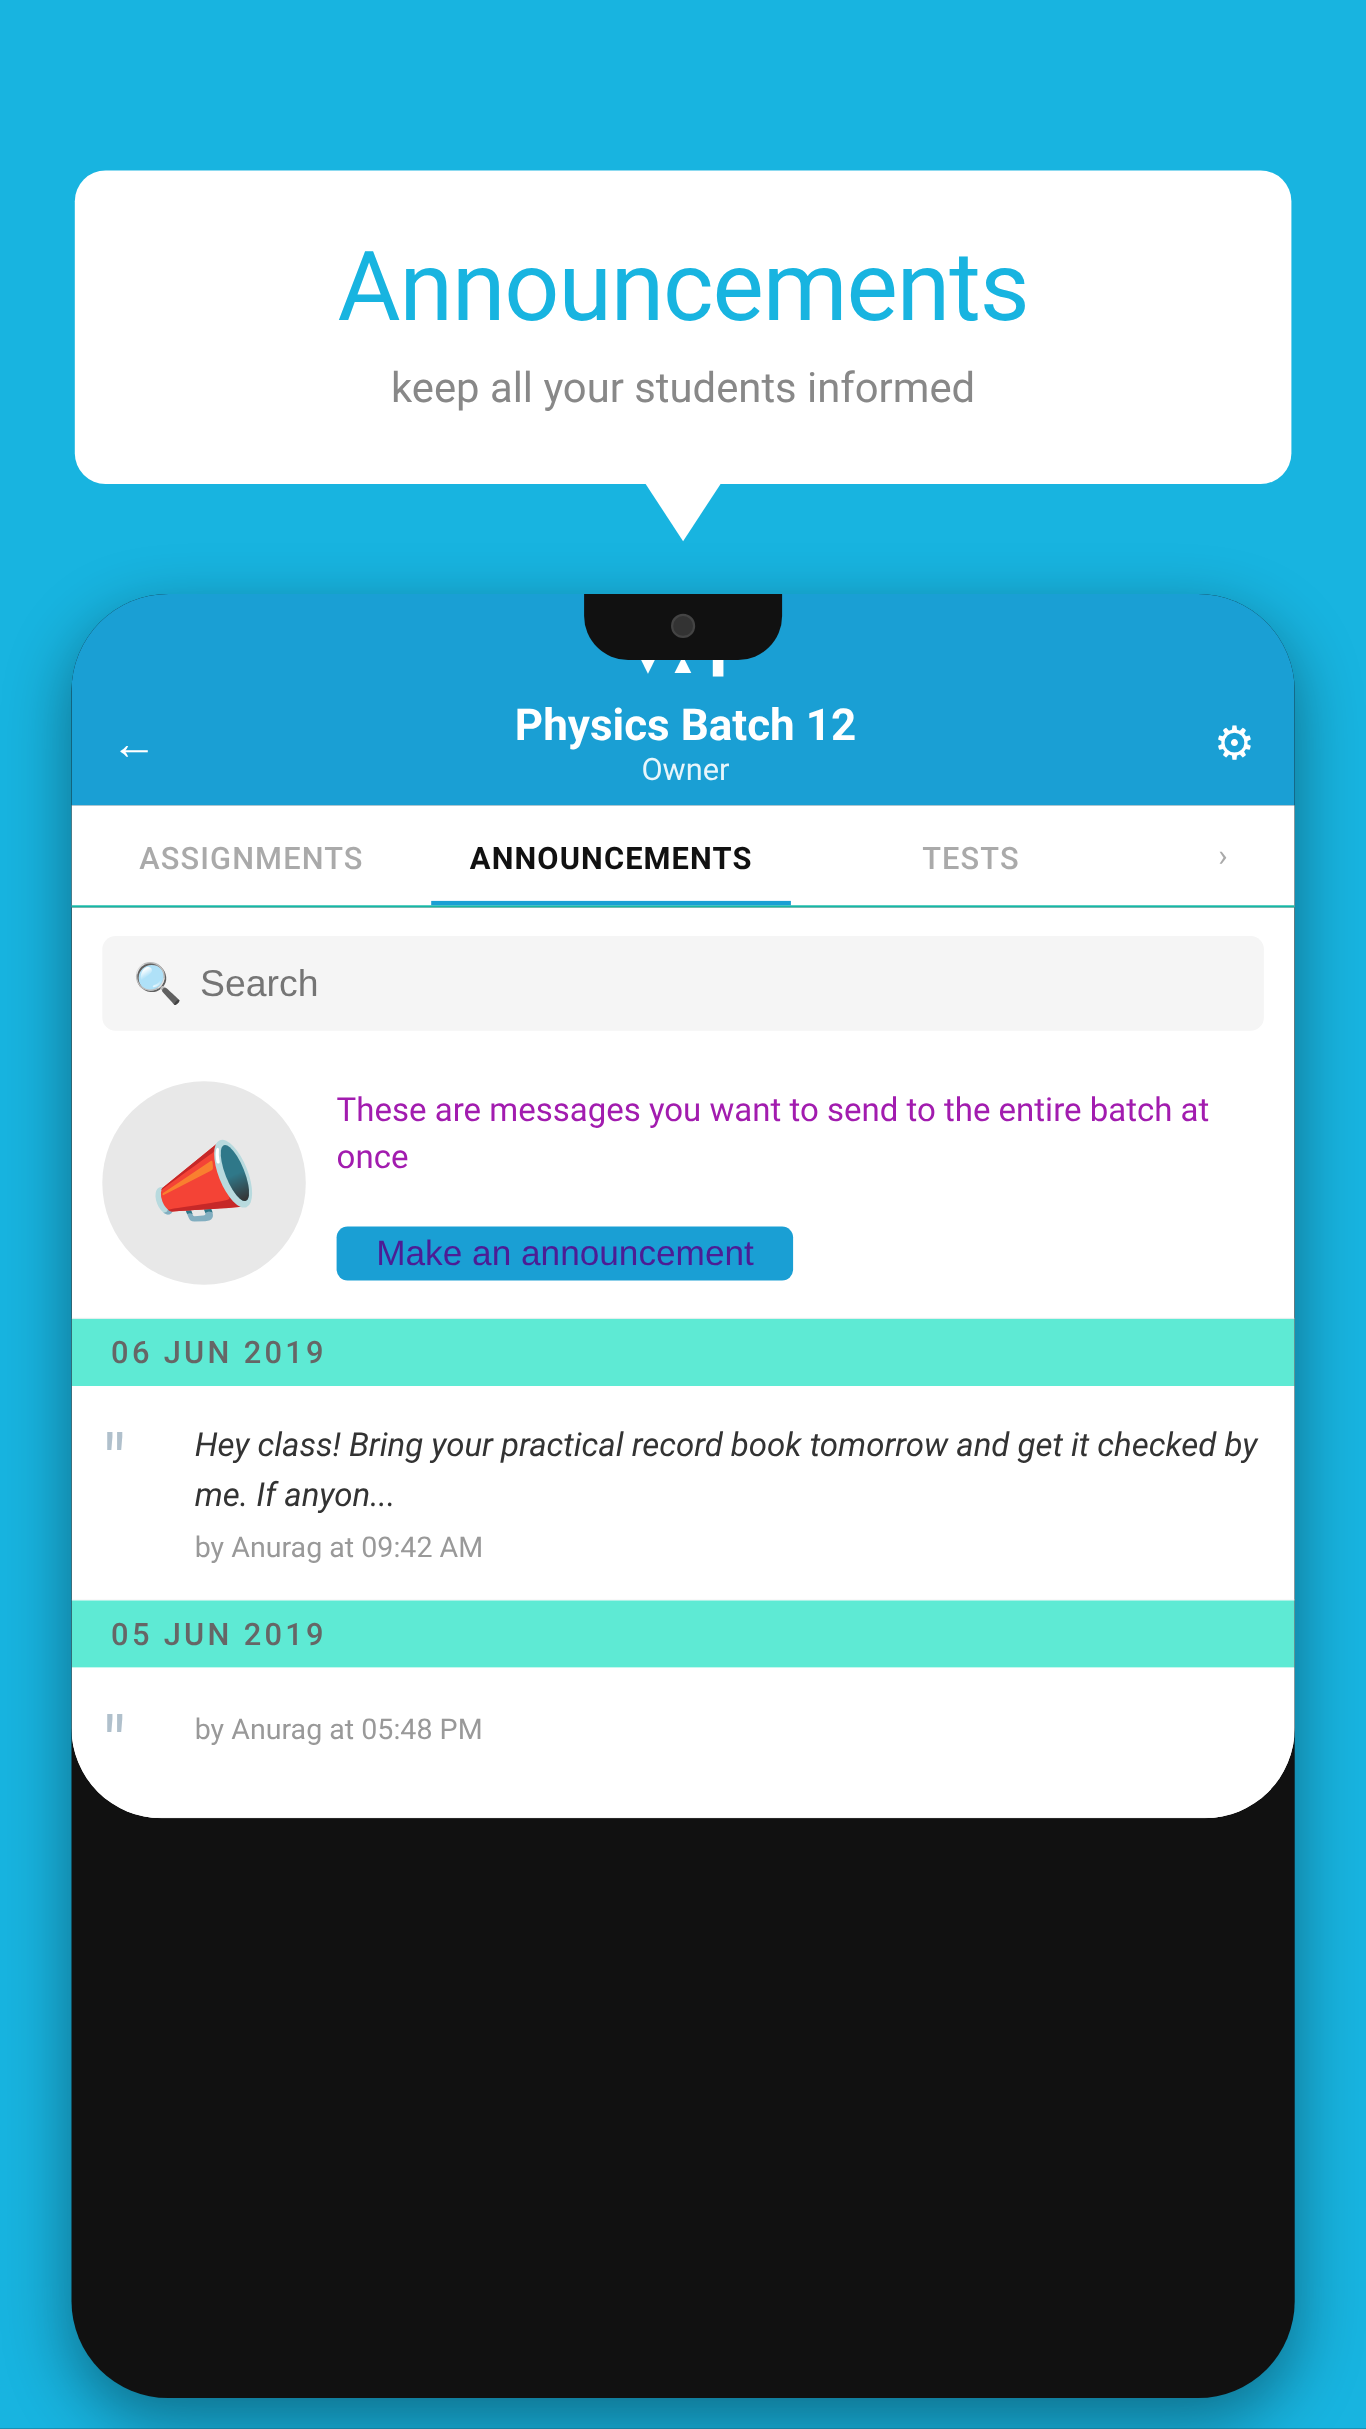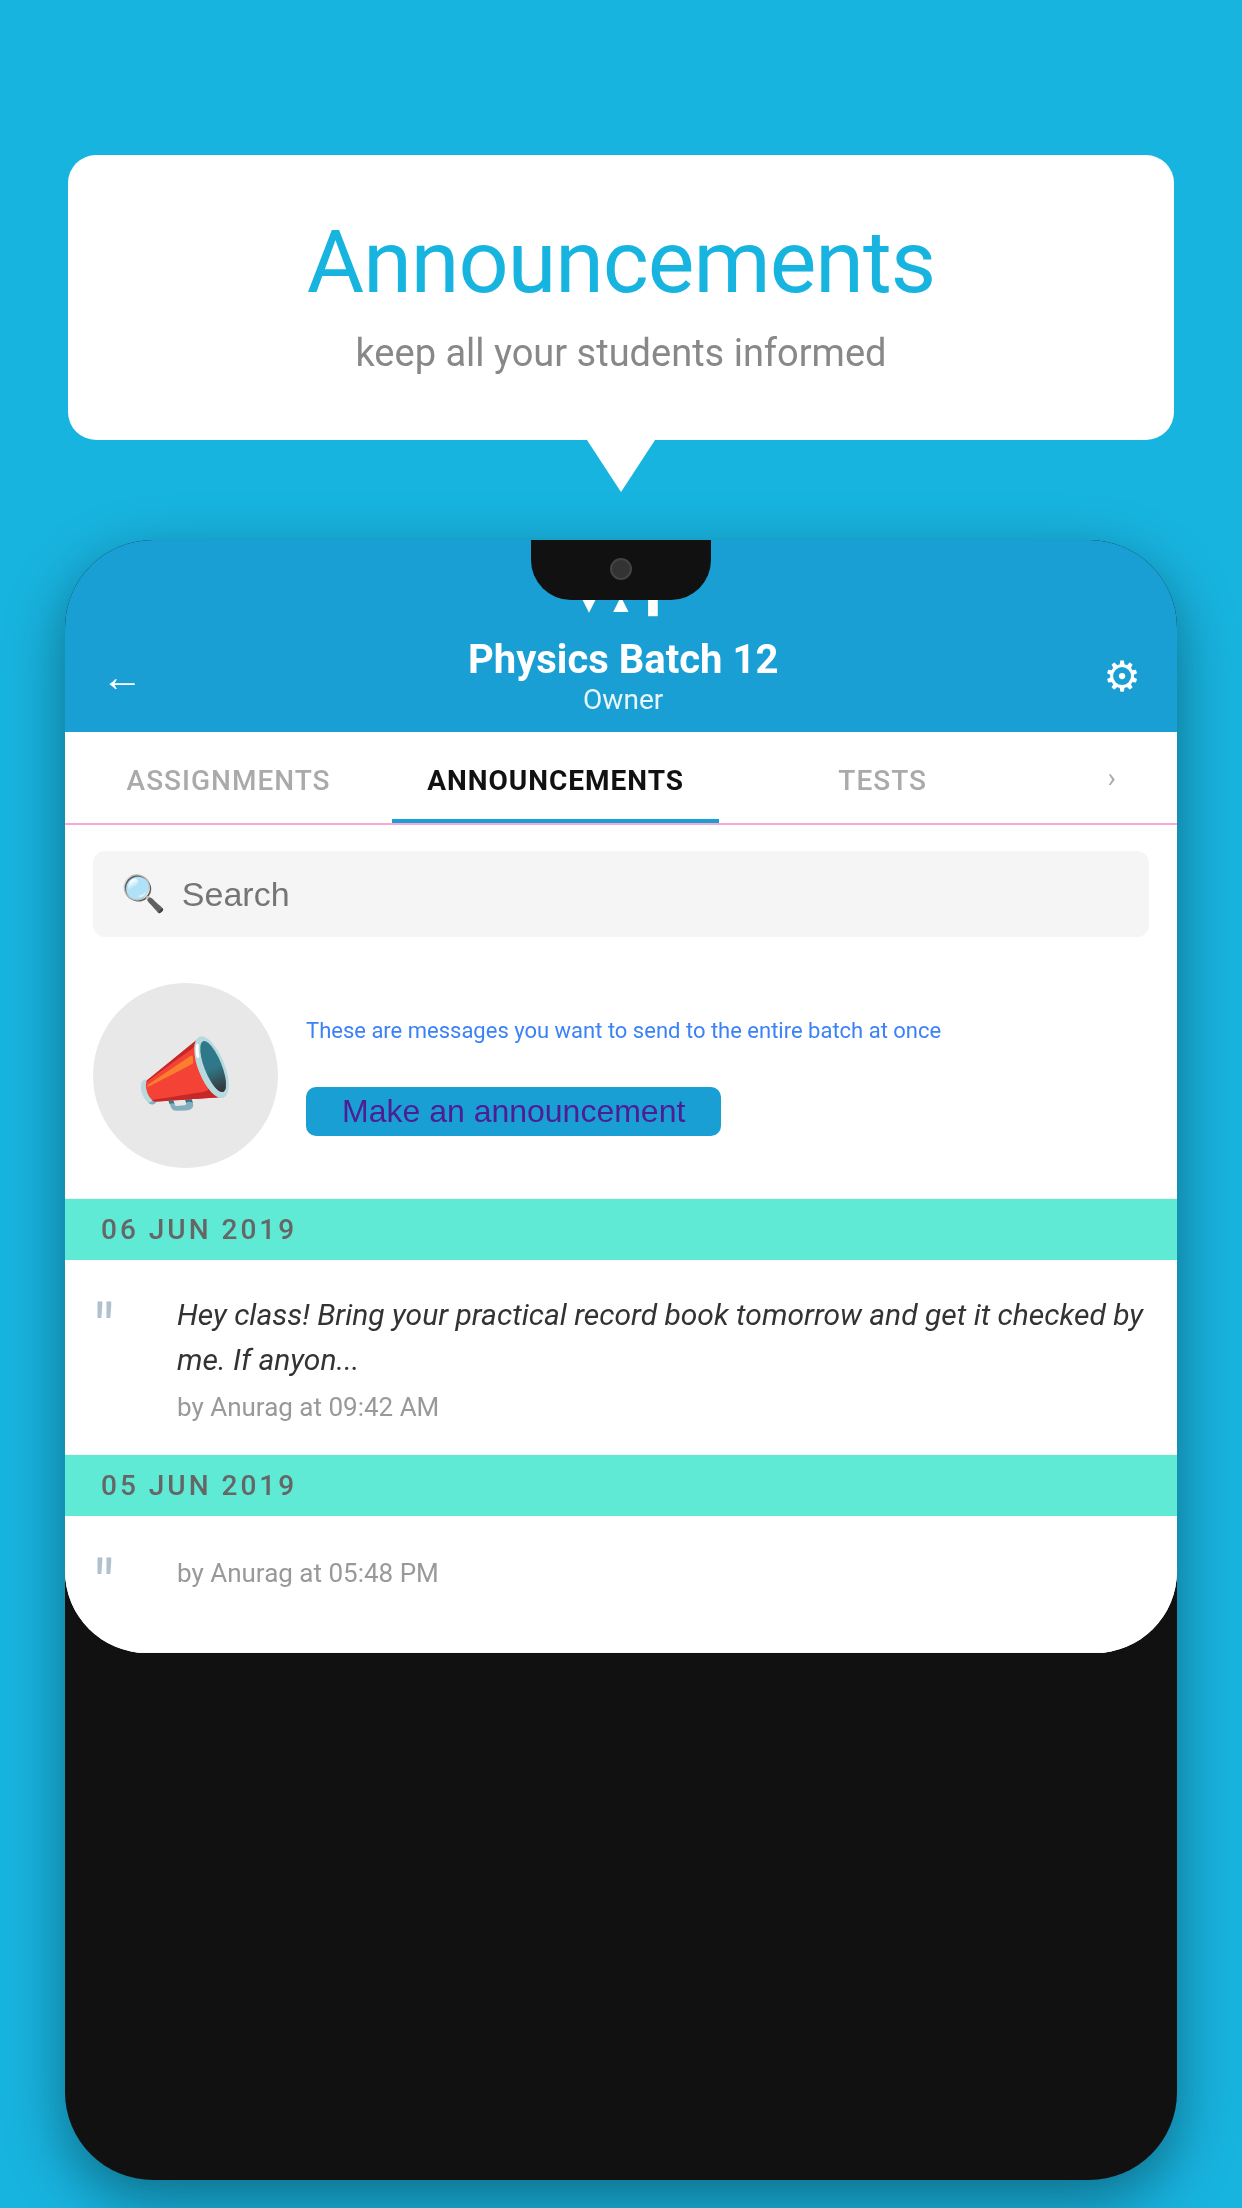--- a/index.html
+++ b/index.html
@@ -157,21 +157,21 @@
     .settings-icon {
       color: white;
       font-size: 42px;
       cursor: pointer;
     }
 
     
     .tabs-bar {
       background: white;
       display: flex;
-      border-bottom: 2px solid #f9a8d4;
+      border-bottom: 2px solid #14b8a6;
       align-items: center;
     }
     .tab {
       flex: 1;
       text-align: center;
       padding: 32px 0 26px;
       font-size: 28px;
       font-weight: 500;
       color: #aaa;
       letter-spacing: 1px;
@@ -250,22 +250,22 @@
       justify-content: center;
     }
     .megaphone-icon {
       font-size: 80px;
       color: #5a7fa0;
     }
     .announce-right {
       flex: 1;
     }
     .announce-desc {
-      font-size: 22px;
-      color: #3b82f6;
+      font-size: 30px;
+      color: #a21caf;
       line-height: 1.45;
       margin-bottom: 40px;
     }
     .announce-btn {
       background: #1a9fd4;
       color: #4c1d95;
       border: none;
       border-radius: 10px;
       padding: 6px 36px;
       font-size: 32px;

